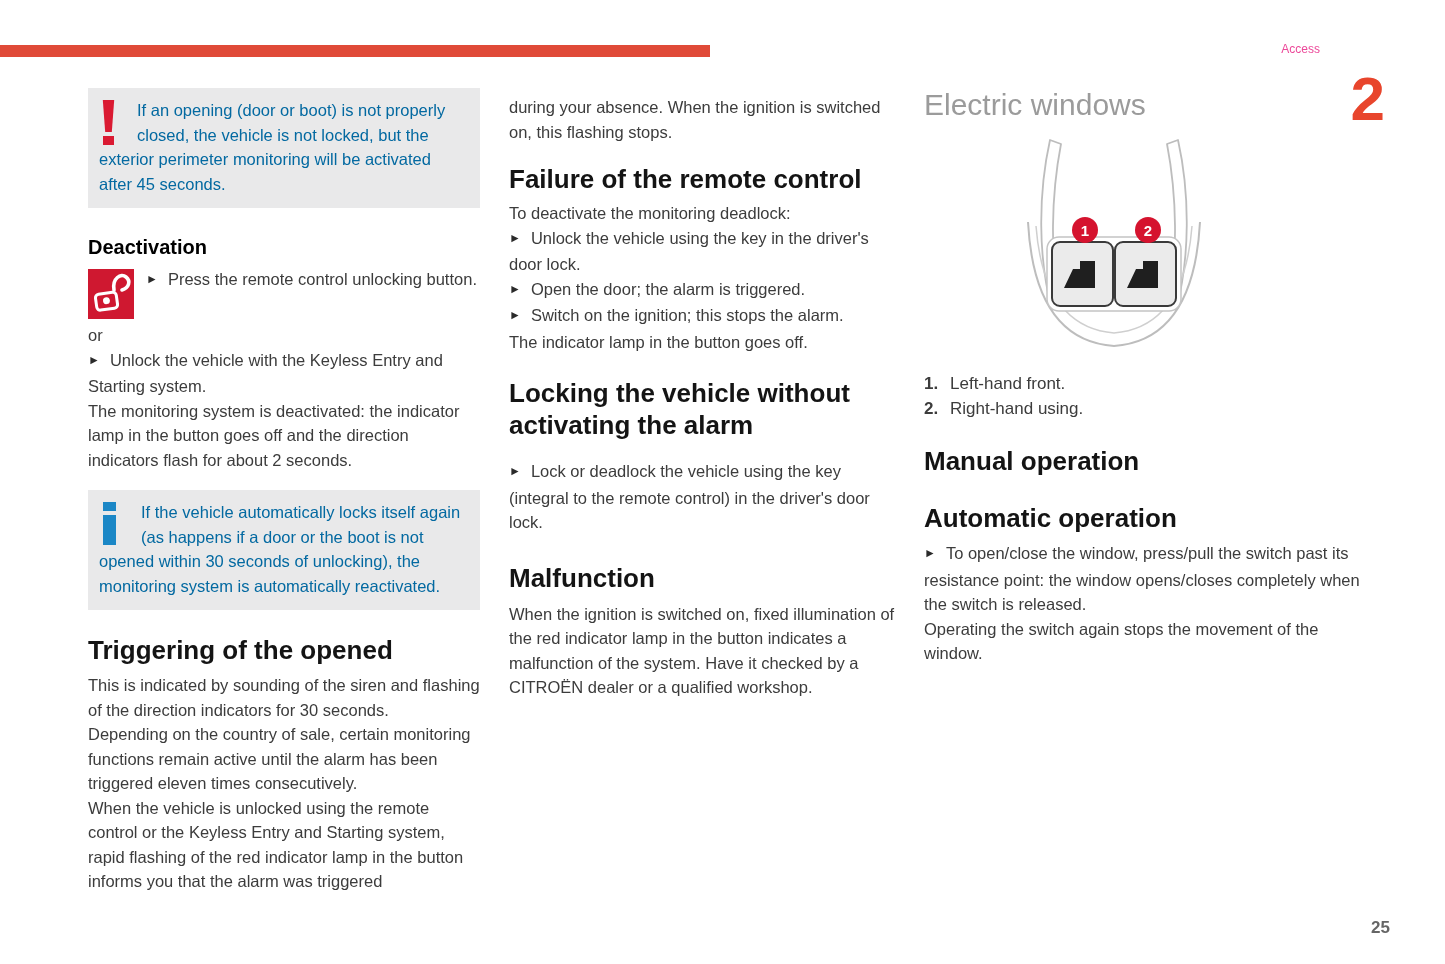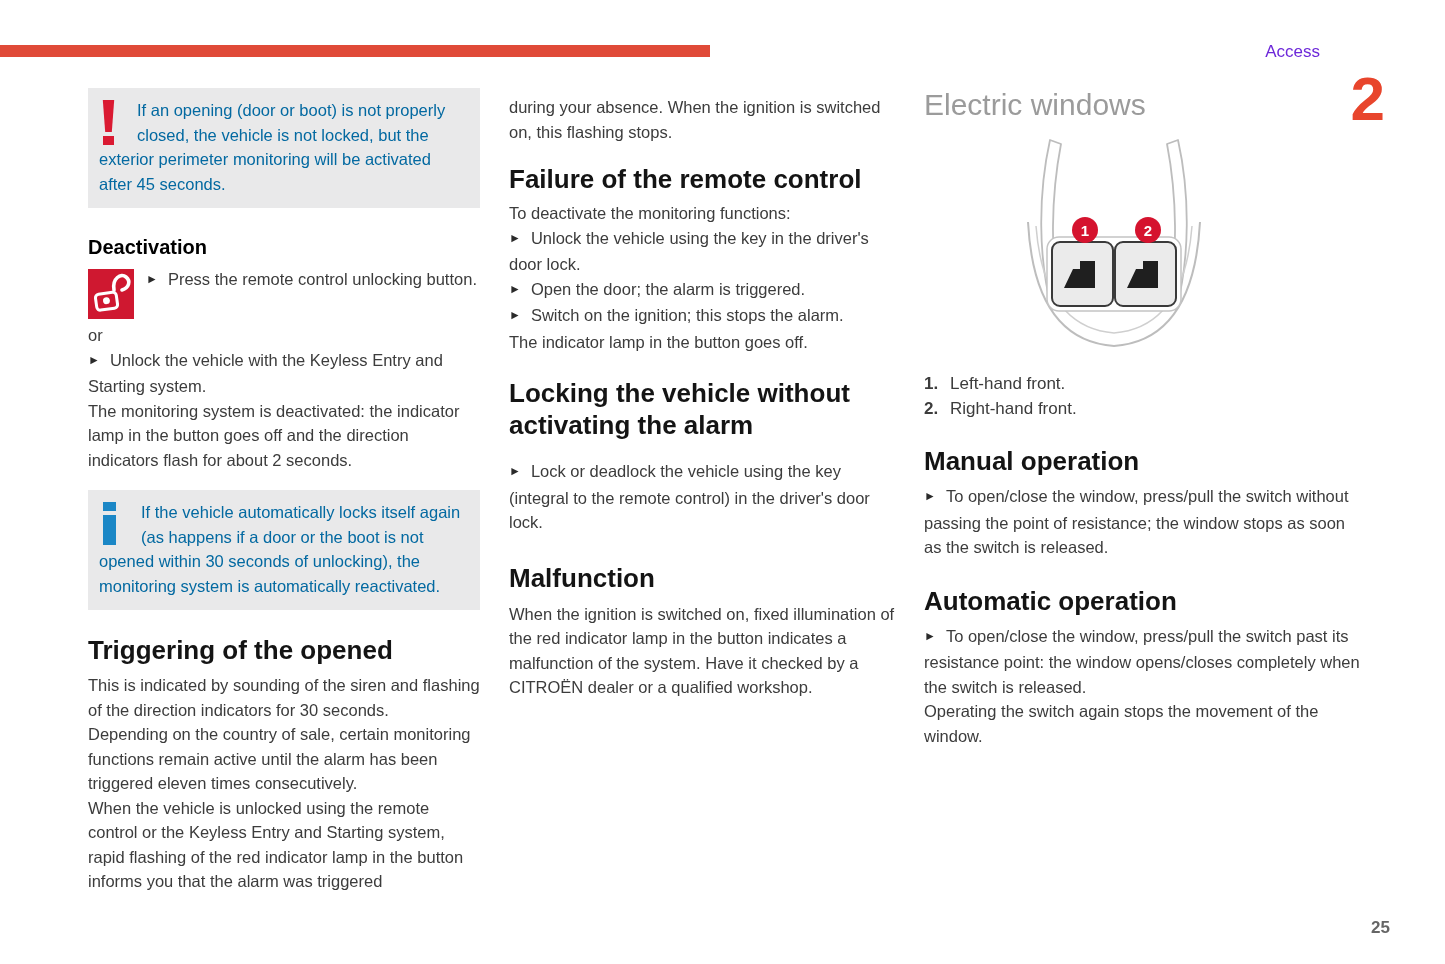--- a/index.html
+++ b/index.html
@@ -10,21 +10,21 @@
     font-family:"Liberation Sans","DejaVu Sans",sans-serif;
     color:#3c3c3c;
     overflow:hidden;
   }
   .accent-bar{
     position:absolute;left:0;top:45px;width:710px;height:12px;
     background:#e04a38;
   }
   .access-label{
     position:absolute;top:42px;right:125px;
-    font-size:17px;color:#6d28d9;
+    font-size:12px;color:#ec4899;
   }
   .chapter-num{
     position:absolute;top:68px;right:60px;
     font-size:62px;font-weight:bold;color:#e8452c;line-height:1;
   }
   .page-num{
     position:absolute;bottom:26px;right:55px;
     font-size:17px;font-weight:bold;color:#666;
   }
   .col{position:absolute;top:88px;}
@@ -118,21 +118,21 @@
     <p class="body">This is indicated by sounding of the siren and flashing of the direction indicators for 30 seconds.</p>
     <p class="body">Depending on the country of sale, certain monitoring functions remain active until the alarm has been triggered eleven times consecutively.</p>
     <p class="body">When the vehicle is unlocked using the remote control or the Keyless Entry and Starting system, rapid flashing of the red indicator lamp in the button informs you that the alarm was triggered</p>
   </div>
 
   <div class="col col2">
 
     <p class="body" style="margin-top:7px;">during your absence. When the ignition is switched on, this flashing stops.</p>
 
     <h2 class="h-lg" style="margin-top:19px;margin-bottom:6px;">Failure of the remote control</h2>
-    <p class="body">To deactivate the monitoring functions:</p>
+    <p class="body">To deactivate the monitoring deadlock:</p>
     <p class="body"><span class="arrow">►</span><span>Unlock the vehicle using the key in the driver's door lock.</span></p>
     <p class="body"><span class="arrow">►</span><span>Open the door; the alarm is triggered.</span></p>
     <p class="body"><span class="arrow">►</span><span>Switch on the ignition; this stops the alarm.</span></p>
     <p class="body">The indicator lamp in the button goes off.</p>
 
     <h2 class="h-lg" style="margin-top:23px;margin-bottom:18px;">Locking the vehicle without activating the alarm</h2>
     <p class="body"><span class="arrow">►</span><span>Lock or deadlock the vehicle using the key (integral to the remote control) in the driver's door lock.</span></p>
 
     <h2 class="h-lg" style="margin-top:27px;margin-bottom:8px;">Malfunction</h2>
     <p class="body">When the ignition is switched on, fixed illumination of the red indicator lamp in the button indicates a malfunction of the system. Have it checked by a CITROËN dealer or a qualified workshop.</p>
@@ -161,24 +161,23 @@
 
         <circle cx="61" cy="94" r="13" fill="#d5132e"></circle>
         <text x="61" y="99.5" text-anchor="middle" font-size="15" font-weight="bold" fill="#ffffff" font-family="Liberation Sans, sans-serif">1</text>
         <circle cx="124" cy="94" r="13" fill="#d5132e"></circle>
         <text x="124" y="99.5" text-anchor="middle" font-size="15" font-weight="bold" fill="#ffffff" font-family="Liberation Sans, sans-serif">2</text>
       </svg>
     </div>
 
     <div style="margin-top:16px;">
       <div class="legend-row"><span class="legend-num">1.</span><span>Left-hand front.</span></div>
-      <div class="legend-row"><span class="legend-num">2.</span><span>Right-hand front.</span></div>
+      <div class="legend-row"><span class="legend-num">2.</span><span>Right-hand using.</span></div>
     </div>
 
     <h2 class="h-lg" style="margin-top:24px;margin-bottom:7px;">Manual operation</h2>
-    <p class="body"><span class="arrow">►</span><span>To open/close the window, press/pull the switch without passing the point of resistance; the window stops as soon as the switch is released.</span></p>
 
     <h2 class="h-lg" style="margin-top:25px;margin-bottom:7px;">Automatic operation</h2>
     <p class="body"><span class="arrow">►</span><span>To open/close the window, press/pull the switch past its resistance point: the window opens/closes completely when the switch is released.</span></p>
     <p class="body">Operating the switch again stops the movement of the window.</p>
   </div>
 
 </div>
 
 </body></html>

